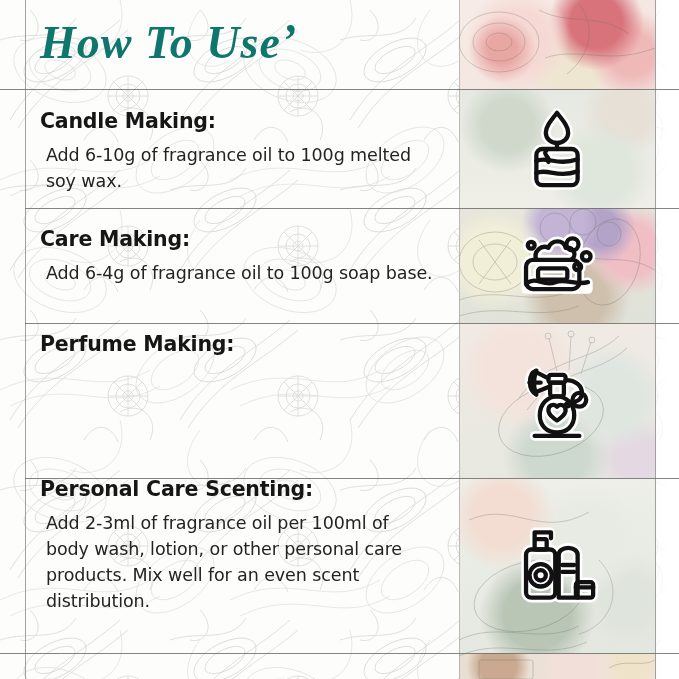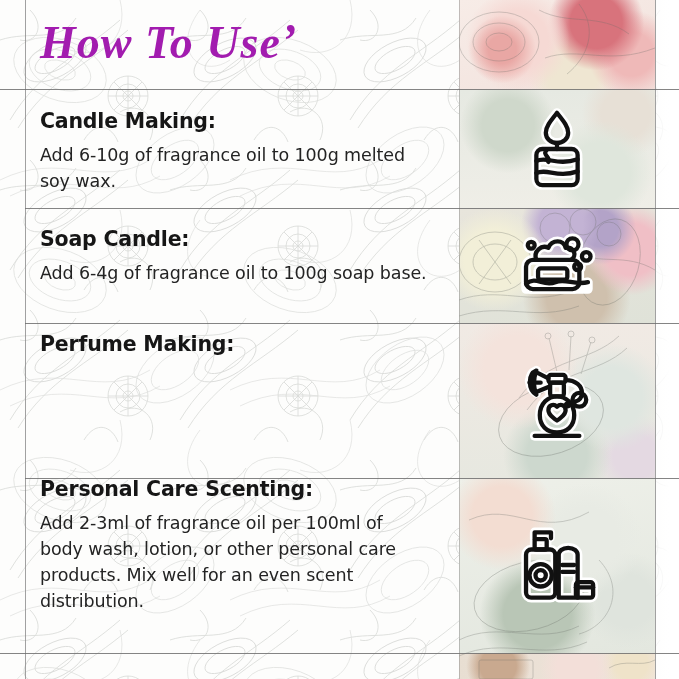--- a/index.html
+++ b/index.html
@@ -107,21 +107,21 @@
   
   .title {
     position: absolute;
     left: 40px;
     top: 14px;
     font-family: "Liberation Serif", "DejaVu Serif", serif;
     font-style: italic;
     font-weight: 700;
     font-size: 46px;
     letter-spacing: 1px;
-    color: #a21caf;
+    color: #0f766e;
     white-space: nowrap;
   }
   .title .swash {
     font-size: 46px;
     vertical-align: 0.05em;
   }
 
   .section { position: absolute; left: 40px; }
   .sec-head {
     font-family: "DejaVu Sans", "Liberation Sans", sans-serif;
@@ -132,21 +132,21 @@
     margin: 9px 0 9px 0;
     white-space: nowrap;
   }
   .sec-body {
     font-family: "DejaVu Sans", "Liberation Sans", sans-serif;
     font-weight: 400;
     font-size: 17.5px;
     line-height: 26px;
     letter-spacing: -0.1px;
     color: #232323;
-    margin: 0;
+    margin: 6px;
     max-width: 390px;
   }
 
   
   .icon-wrap {
     position: absolute;
     width: 86px;
     height: 86px;
   }
   .icon-wrap svg { display: block; width: 86px; height: 86px; }
@@ -268,21 +268,21 @@
         <path d="M50 43 L50 50"></path>
         <rect x="26" y="50" width="48" height="42" rx="7"></rect>
         <path d="M26 64 C38 58 50 70 74 62"></path>
         <path d="M26 78 C38 72 50 84 74 76"></path>
         <path d="M38 51 C32 57 43 59 40 65"></path>
       </g>
     </svg>
   </div>
 
   <div class="section" style="top:218px;">
-    <p class="sec-head">Soap Candle:</p>
+    <p class="sec-head">Care Making:</p>
     <p class="sec-body">Add 6-4g of fragrance oil to 100g soap base.</p>
   </div>
   <div class="icon-wrap" style="left:514px; top:222px;">
     <svg viewBox="0 0 100 100">
       <g fill="none" stroke="#ffffff" stroke-width="11" stroke-linecap="round" stroke-linejoin="round">
         <rect x="14" y="44" width="62" height="34" rx="8"></rect>
         <rect x="28" y="54" width="34" height="13" rx="3"></rect>
         <path d="M14 72 C26 62 34 76 48 70 C60 65 70 74 86 70 L86 78 L14 78 Z"></path>
         <path d="M26 44 C22 34 32 26 40 30 C44 20 58 20 60 30 C70 28 74 40 66 44"></path>
         <circle cx="20" cy="27" r="4"></circle>

